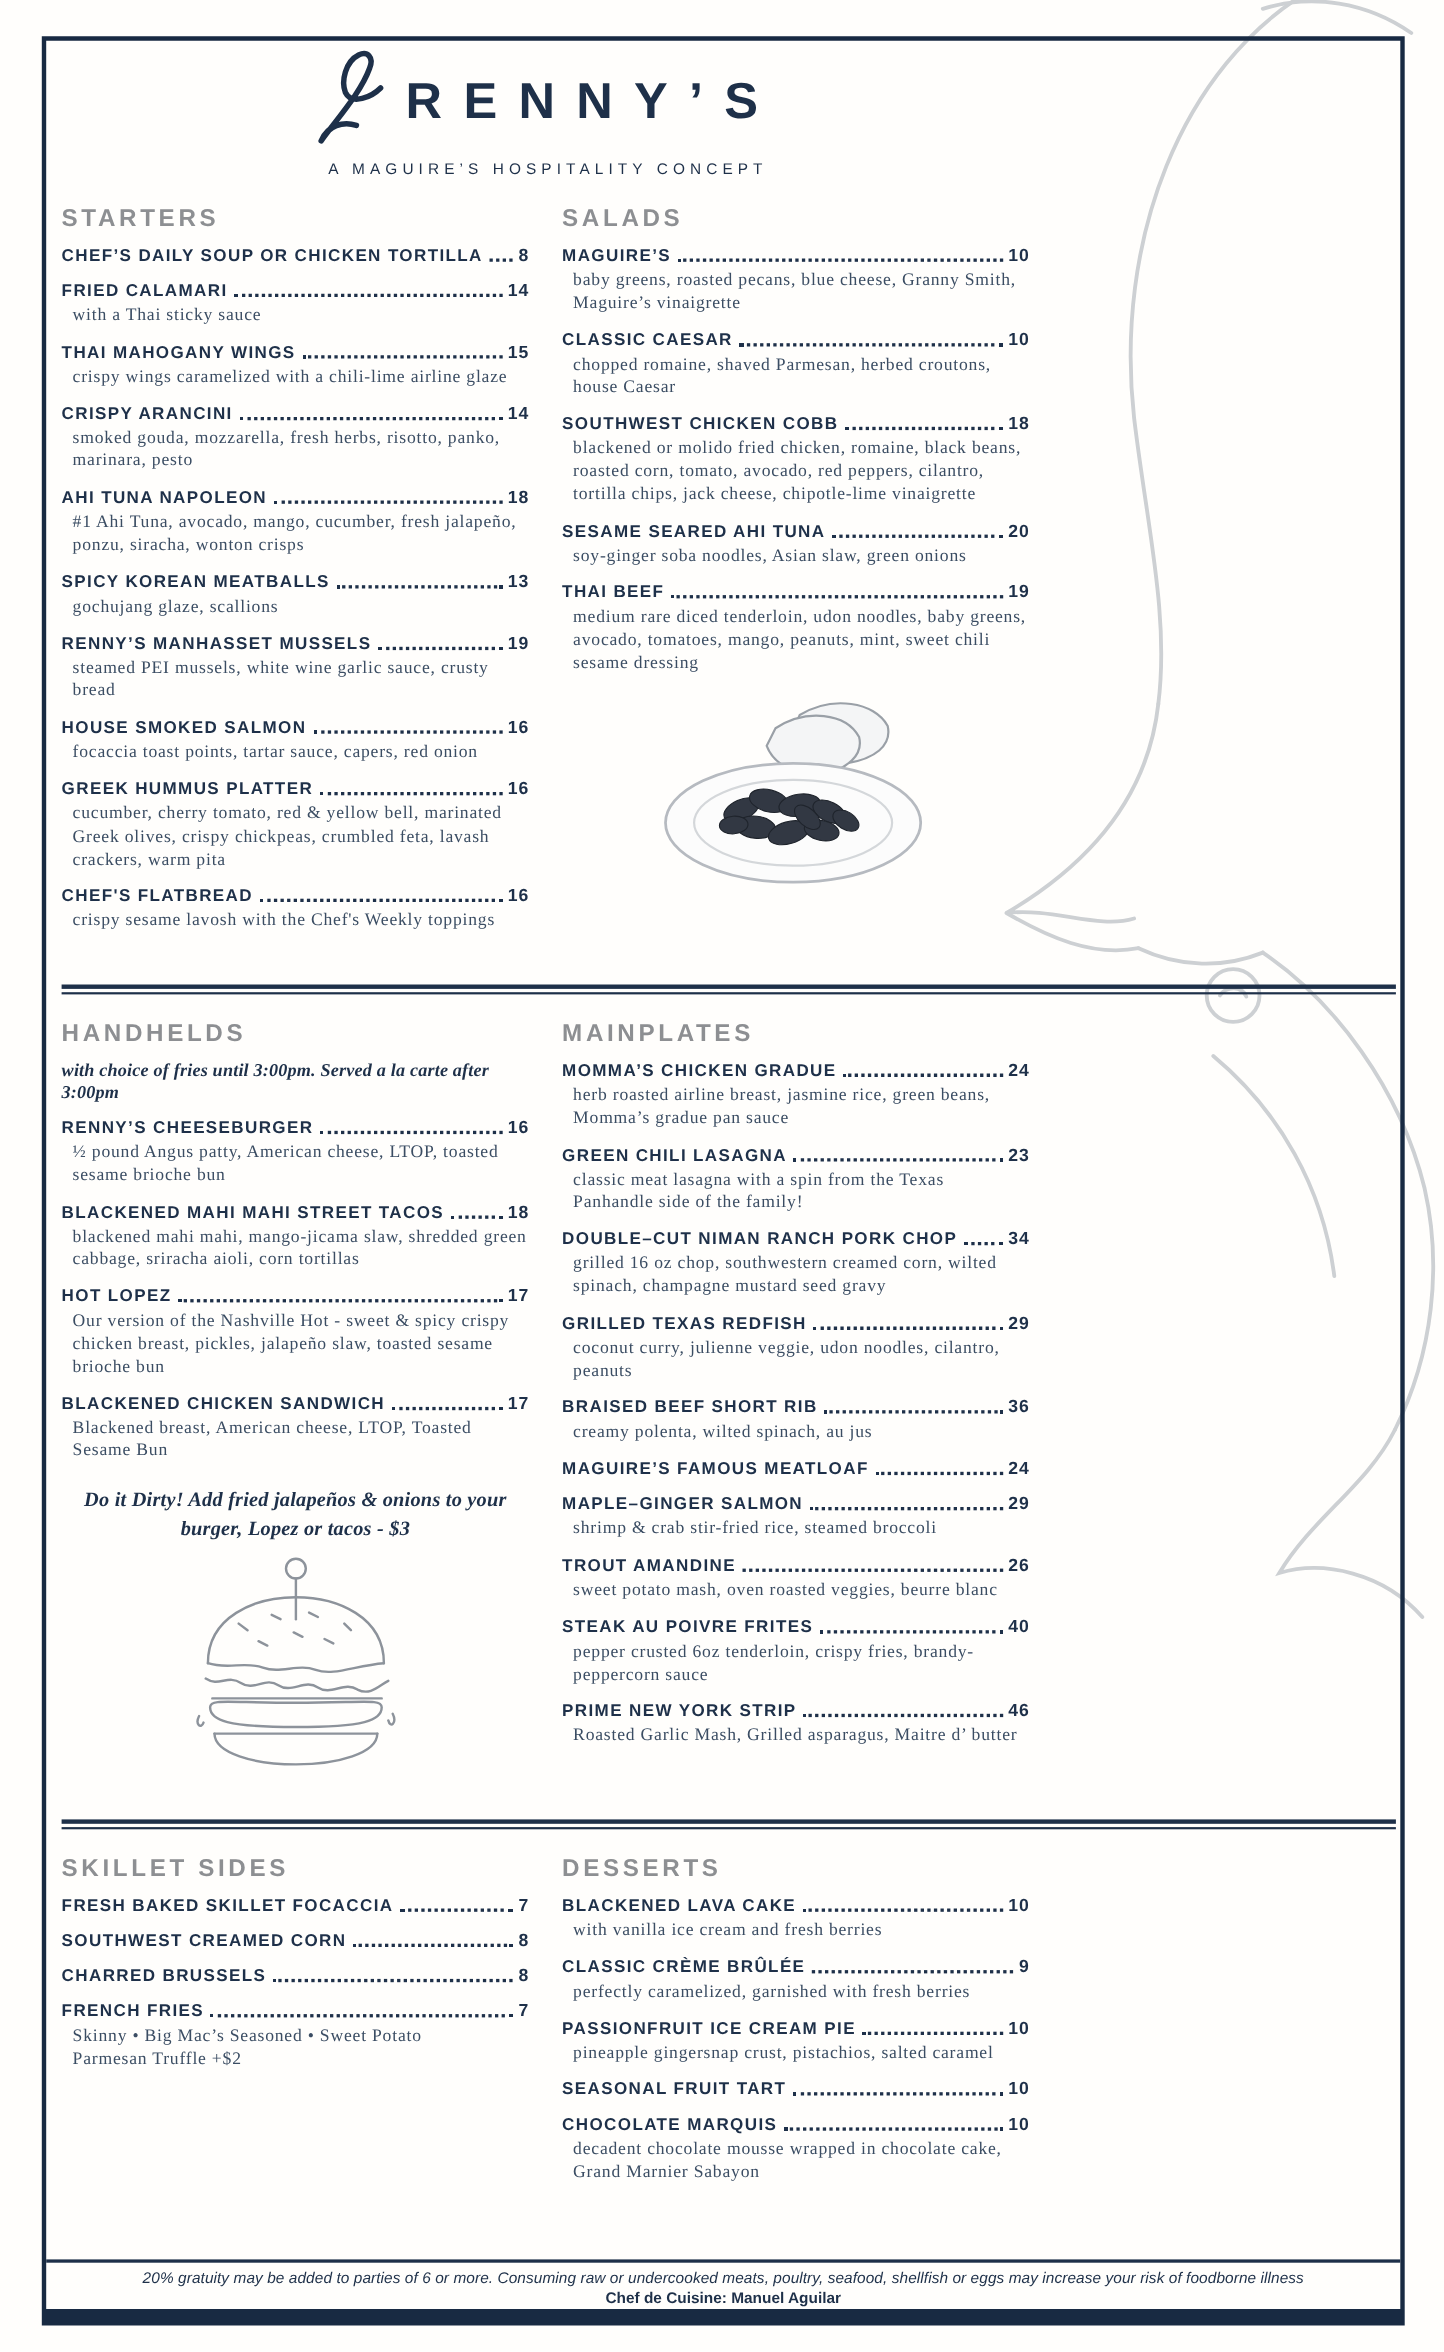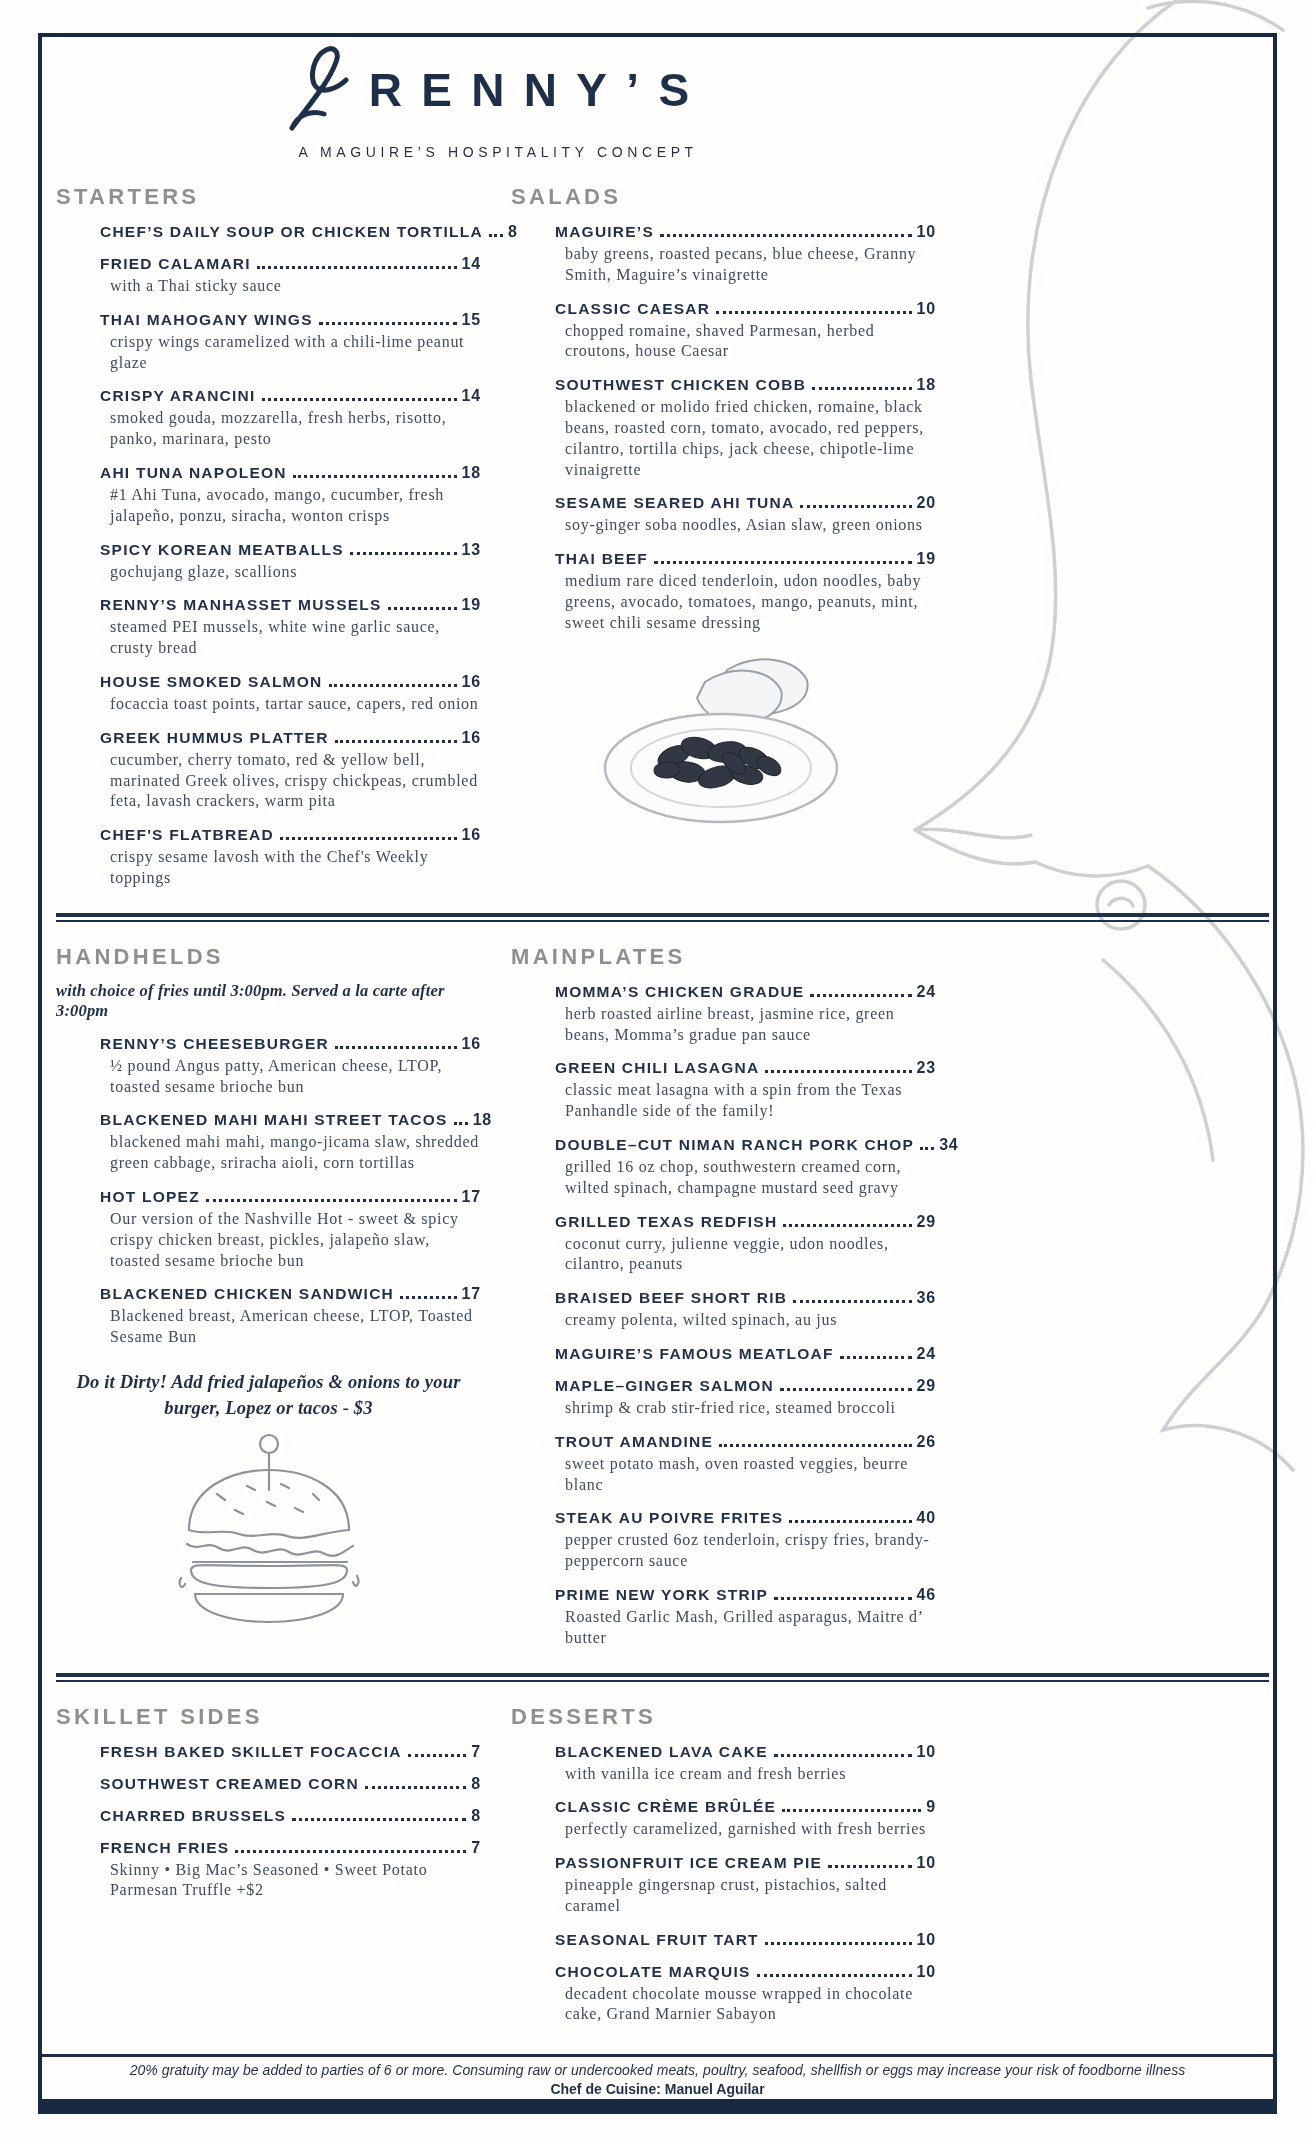--- a/index.html
+++ b/index.html
@@ -62,21 +62,21 @@
     color:var(--gray-head);
     margin-bottom:13px;
   }
   .section-note{
     font-family:"Liberation Serif",serif;
     font-style:italic;font-weight:bold;
     font-size:16.5px;color:var(--navy);
     margin:-2px 0 14px 0;letter-spacing:.01em;
   }
 
-  .mi{margin-bottom:14px;margin-left:44px;}
+  .mi{margin-bottom:14px;}
   .mi-row{display:flex;align-items:flex-end;}
   .mi-name{
     font-size:15.5px;font-weight:bold;letter-spacing:.08em;
     color:var(--navy);white-space:nowrap;
   }
   .mi-dots{
     flex:1;min-width:14px;
     border-bottom:3px dotted var(--navy);
     margin:0 5px 4px 6px;
   }
@@ -171,21 +171,21 @@
                 <span class="mi-price">14</span>
               </div>
               <div class="mi-desc">with a Thai sticky sauce</div>
             </div>
             <div class="mi">
               <div class="mi-row">
                 <span class="mi-name">THAI MAHOGANY WINGS</span>
                 <span class="mi-dots"></span>
                 <span class="mi-price">15</span>
               </div>
-              <div class="mi-desc">crispy wings caramelized with a chili-lime peanut glaze</div>
+              <div class="mi-desc">crispy wings caramelized with a chili-lime airline glaze</div>
             </div>
             <div class="mi">
               <div class="mi-row">
                 <span class="mi-name">CRISPY ARANCINI</span>
                 <span class="mi-dots"></span>
                 <span class="mi-price">14</span>
               </div>
               <div class="mi-desc">smoked gouda, mozzarella, fresh herbs, risotto, panko, marinara, pesto</div>
             </div>
             <div class="mi">

